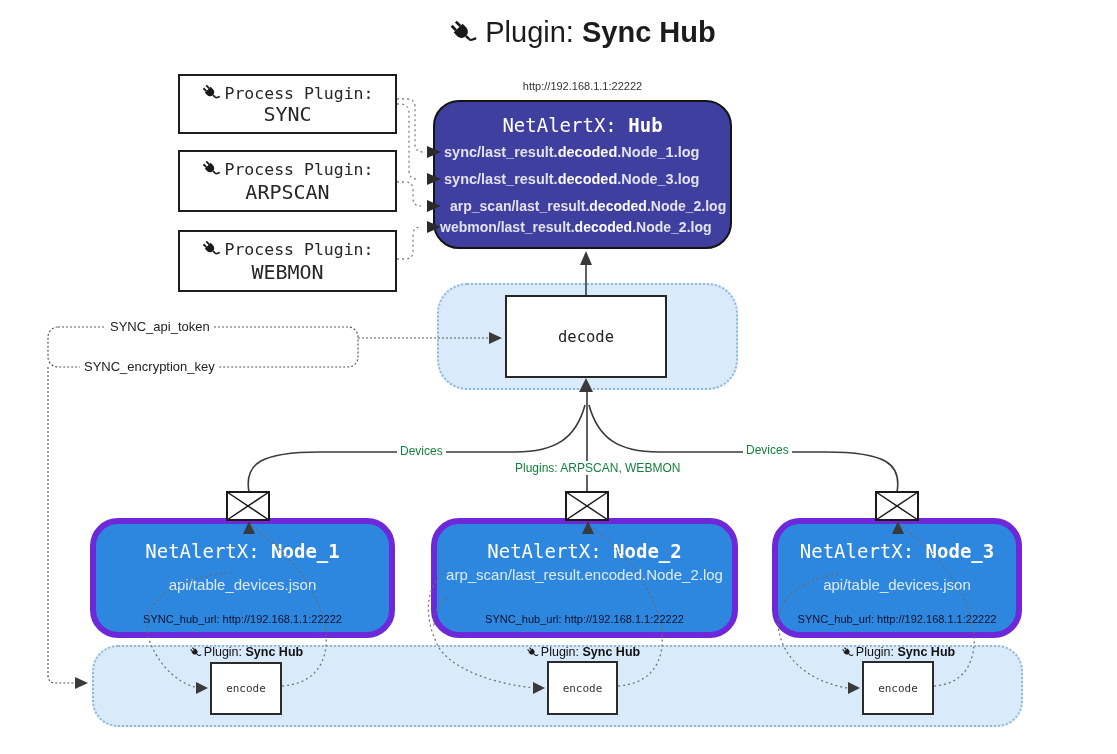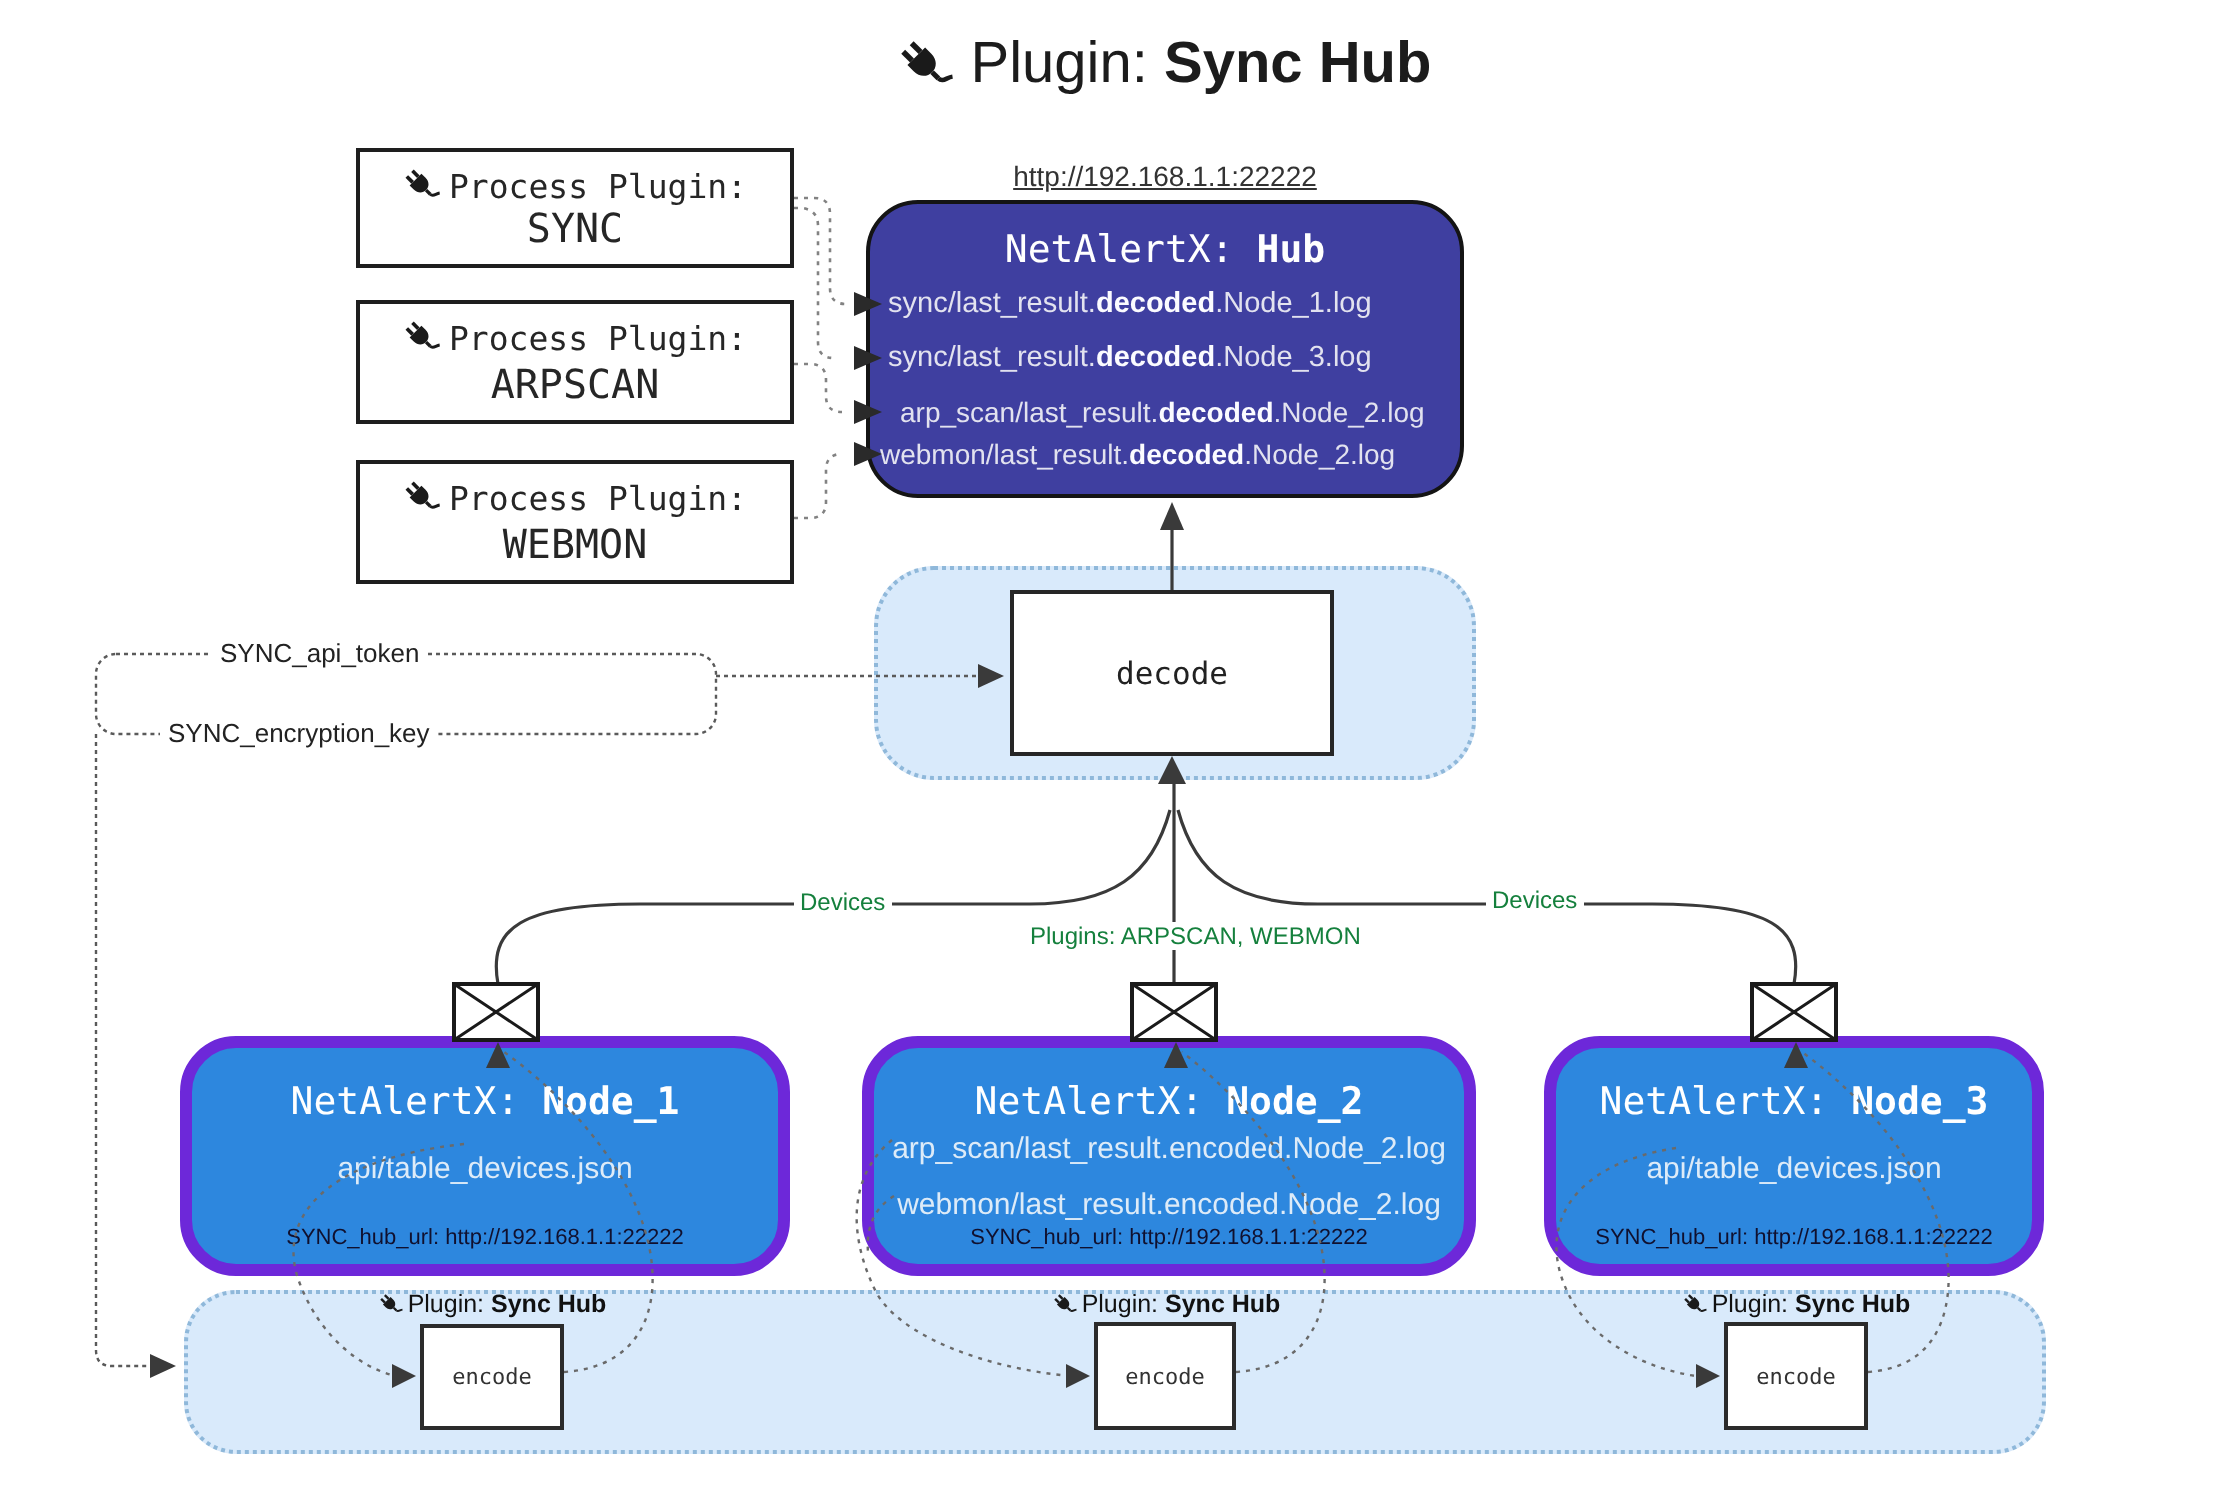--- a/index.html
+++ b/index.html
@@ -6,27 +6,27 @@
   .stage{position:relative;width:1117px;height:754px;background:#ffffff;
          font-family:"Liberation Sans",sans-serif;overflow:hidden;}
   .abs{position:absolute;box-sizing:border-box;}
 
   
   .title{left:0;top:16px;width:1164px;display:flex;align-items:center;justify-content:center;
          gap:7px;font-size:29px;color:#1c1c1c;}
   .title .bold{font-weight:700;}
 
   
-  .hub-url{left:433px;top:80px;width:299px;text-align:center;font-size:14px;color:#333;text-decoration:underline;}
+  .hub-url{left:433px;top:80px;width:299px;text-align:center;font-size:11px;color:#333;}
   .hub{left:433px;top:100px;width:299px;height:149px;border-radius:26px;
        background:#3F3FA0;border:2px solid #141414;color:#e6e6f2;}
   .hub-title{position:absolute;top:12px;left:0;width:100%;text-align:center;
              font-family:"DejaVu Sans Mono",monospace;font-size:19px;color:#fff;}
   .hub-title .bold{font-weight:700;}
-  .hub-log{position:absolute;left:9px;height:20px;white-space:nowrap;font-size:14.5px;color:#e2e2ef;}
+  .hub-log{position:absolute;left:9px;height:20px;white-space:nowrap;font-size:14.5px;color:#e2e2ef;font-weight:bold;}
   .hub-log b{color:#fbfbff;}
   .hl0{top:42px;} .hl1{top:69px;} .hl2{top:96px;left:5px;font-size:14px;margin-left:10px;} .hl3{top:117px;left:5px;font-size:14px;}
 
   
   .pbox{left:178px;width:219px;height:60px;background:#fff;border:2px solid #1e1e1e;
         color:#262626;font-family:"DejaVu Sans Mono",monospace;}
   .pb0{top:74px;} .pb1{top:150px;height:62px;} .pb2{top:230px;height:62px;}
   .pbox .row1{position:absolute;top:7px;left:0;width:100%;display:flex;align-items:center;
               justify-content:center;gap:3px;font-size:16.5px;}
   .pbox .row2{position:absolute;bottom:6px;left:0;width:100%;text-align:center;font-size:20px;}
@@ -156,21 +156,20 @@
   <div class="abs decode-box">decode</div>
 
   <div class="abs node node1">
     <div class="node-title"><span>NetAlertX: </span><span class="bold">Node_1</span></div>
     <div class="node-file nf-single">api/table_devices.json</div>
     <div class="node-huburl">SYNC_hub_url: http://192.168.1.1:22222</div>
   </div>
   <div class="abs node node2">
     <div class="node-title"><span>NetAlertX: </span><span class="bold">Node_2</span></div>
     <div class="node-file nf-a">arp_scan/last_result.encoded.Node_2.log</div>
-    <div class="node-file nf-b">webmon/last_result.encoded.Node_2.log</div>
     <div class="node-huburl">SYNC_hub_url: http://192.168.1.1:22222</div>
   </div>
   <div class="abs node node3">
     <div class="node-title"><span>NetAlertX: </span><span class="bold">Node_3</span></div>
     <div class="node-file nf-single">api/table_devices.json</div>
     <div class="node-huburl">SYNC_hub_url: http://192.168.1.1:22222</div>
   </div>
 
   <div class="abs panel strip"></div>
   <div class="abs striplabel sl1">

